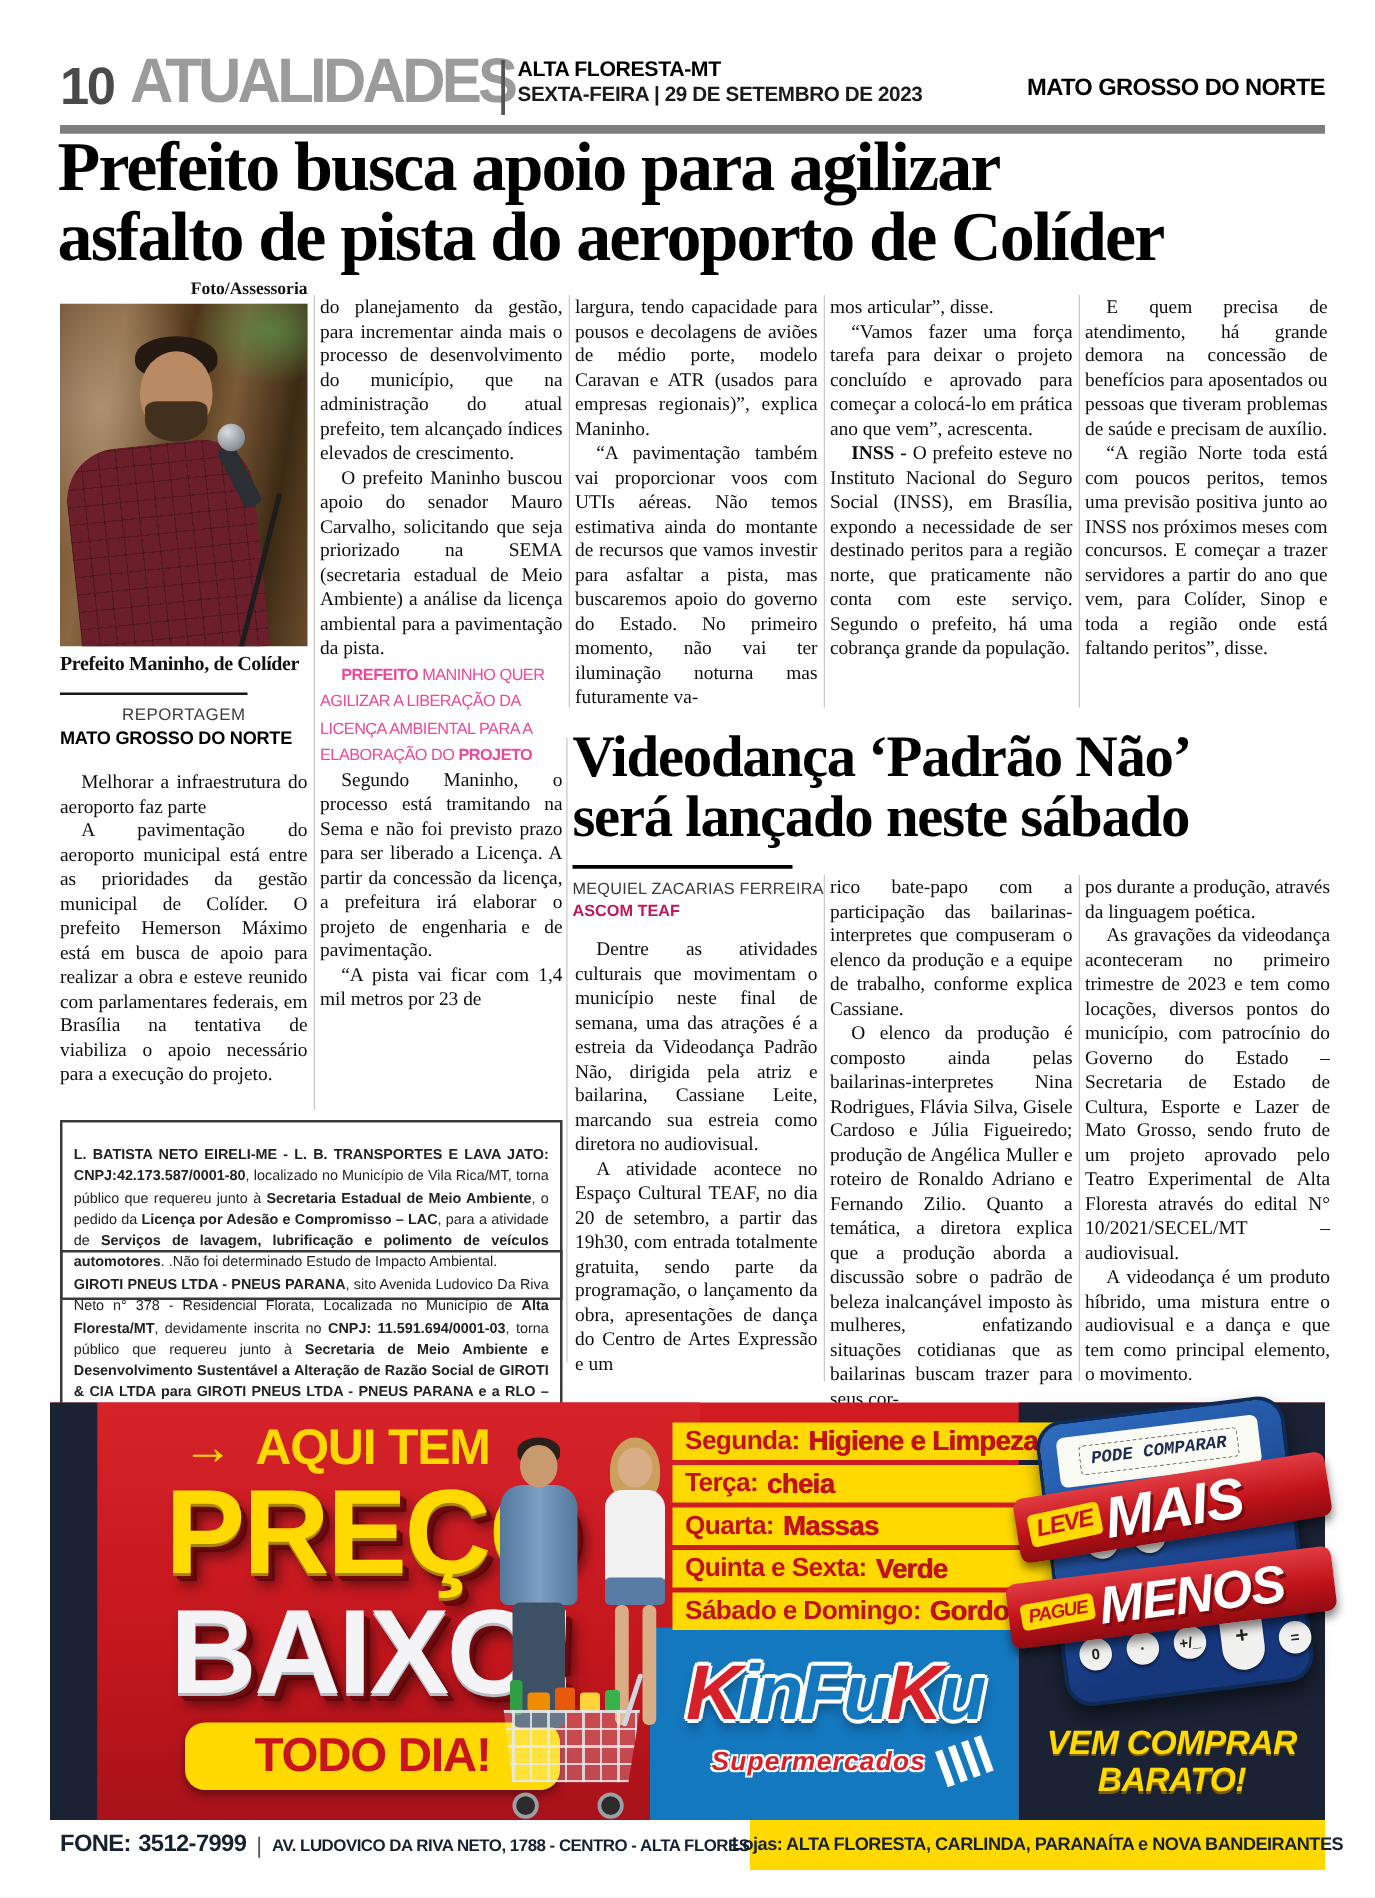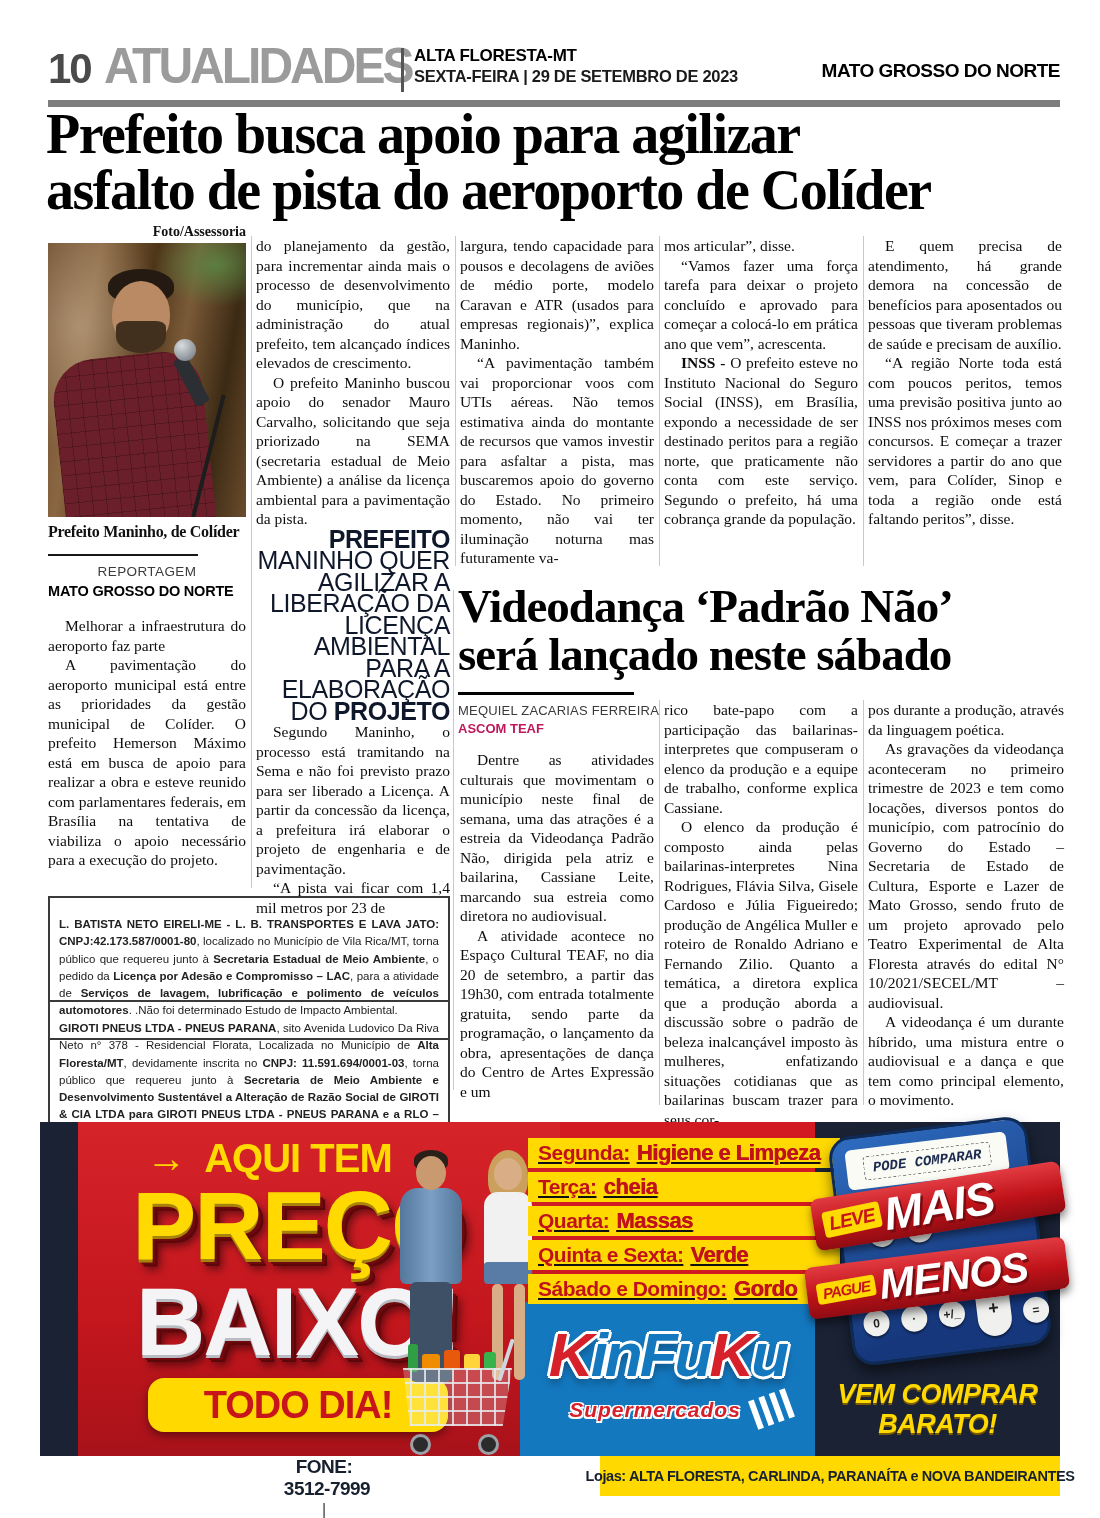--- a/index.html
+++ b/index.html
@@ -57,22 +57,22 @@
   .ph-micbody{position:absolute;left:136px;top:112px;width:15px;height:52px;background:#2b2f33;
           transform:rotate(-28deg);border-radius:4px;}
   .ph-stand{position:absolute;left:158px;top:150px;width:4px;height:130px;background:#1d1d1d;transform:rotate(14deg);}
   .caption{font-weight:700;font-size:16px;letter-spacing:-0.3px;margin-top:6px;}
   .cap-rule{width:150px;height:2px;background:#161616;margin-top:13px;}
   .kicker{font-family:"Liberation Sans",sans-serif;font-size:13.5px;color:#3c3c3c;letter-spacing:.4px;margin-top:8px;text-align:center;}
   .source{font-family:"Liberation Sans",sans-serif;font-weight:700;font-size:14.5px;letter-spacing:-0.2px;color:#000;margin-top:4px;}
   .c1text{margin-top:17px;}
 
   
-  .standfirst{font-family:"Liberation Sans",sans-serif;font-size:25px;line-height:21.5px;
-      letter-spacing:-0.4px;color:#0f172a;margin:14px 0 15px 0;text-align:right;text-indent:0;}
+  .standfirst{font-family:"Liberation Sans",sans-serif;font-size:13px;line-height:21.5px;
+      letter-spacing:-0.4px;color:#ec4899;margin:14px 0 15px 0;text-align:left;text-indent:0;}
   .standfirst .b{font-weight:700;}
   .rich .b{font-weight:700;}
 
   
   .h2rule{position:absolute;left:458px;top:692px;width:176px;height:3px;background:#000;}
   .byline-name{position:absolute;left:458px;top:703px;font-family:"Liberation Sans",sans-serif;
       font-size:13px;color:#3a3a3a;letter-spacing:.2px;}
   .byline-org{position:absolute;left:458px;top:721px;font-family:"Liberation Sans",sans-serif;
       font-weight:700;font-size:13px;color:#be185d;}
   .a2c1{position:absolute;left:460px;top:750px;width:194px;}
@@ -129,21 +129,21 @@
   .it1{position:absolute;left:16px;top:-2px;width:10px;height:28px;background:#2f9e44;border-radius:3px;}
   .it2{position:absolute;left:30px;top:8px;width:18px;height:16px;background:#f08c00;border-radius:3px;}
   .it3{position:absolute;left:52px;top:4px;width:16px;height:20px;background:#e8590c;border-radius:3px;}
   .it4{position:absolute;left:72px;top:8px;width:16px;height:16px;background:#ffd43b;border-radius:3px;}
   .it5{position:absolute;left:92px;top:6px;width:12px;height:18px;background:#37b24d;border-radius:3px;}
   .cart-wheel1{position:absolute;left:18px;top:88px;width:15px;height:15px;border-radius:50%;background:#2b2b2b;border:3px solid #9aa0a6;}
   .cart-wheel2{position:absolute;left:86px;top:88px;width:15px;height:15px;border-radius:50%;background:#2b2b2b;border:3px solid #9aa0a6;}
   .cart-handle{position:absolute;left:112px;top:-8px;width:4px;height:44px;background:#cfd6de;transform:rotate(18deg);border-radius:2px;}
 
   
-  .sched{position:absolute;left:488px;top:16px;width:312px;text-decoration:underline;}
+  .sched{position:absolute;left:498px;top:16px;width:312px;}
   .sbar{height:30px;background:#ffd900;margin-bottom:4px;display:flex;align-items:center;padding-left:10px;
       font-family:"Liberation Sans",sans-serif;color:#c1121c;white-space:nowrap;}
   .sbar .day{font-weight:700;font-size:21px;letter-spacing:-0.5px;}
   .sbar .item{font-weight:700;font-size:22px;letter-spacing:-0.5px;margin-left:7px;text-shadow:0.6px 0 #c1121c;}
 
   
   .calc{position:absolute;left:800px;top:4px;width:200px;height:230px;transform:rotate(-7deg);}
   .calc-body{position:absolute;inset:0;background:linear-gradient(160deg,#2e6cc0,#16377c 75%);
       border-radius:22px;border:3px solid #0e2a55;box-shadow:0 8px 14px rgba(0,0,0,.5);}
   .calc-screen{position:absolute;left:16px;top:14px;width:162px;height:40px;background:#fbfbf6;border-radius:6px;
@@ -176,21 +176,21 @@
   .logo-text .b{color:#d6202a;font-weight:700;}
   .logo-sub{position:absolute;left:0;top:96px;width:270px;text-align:center;
       font-family:"Liberation Sans",sans-serif;font-weight:700;font-style:italic;font-size:21px;letter-spacing:1px;color:#d6202a;
       text-shadow:-1.5px -1.5px 0 #fff,1.5px -1.5px 0 #fff,-1.5px 1.5px 0 #fff,1.5px 1.5px 0 #fff;}
   .logo-stripes{position:absolute;left:232px;top:92px;display:flex;gap:5px;transform:rotate(-20deg);}
   .logo-stripes i{display:block;width:6px;height:30px;background:#fff;}
 
   
   .bar-white{position:absolute;left:0;top:334px;width:560px;height:40px;background:#ffffff;
       display:flex;align-items:center;padding-left:8px;box-sizing:border-box;
-      font-family:"Liberation Sans",sans-serif;color:#17202e;white-space:nowrap;flex-direction:column;}
+      font-family:"Liberation Sans",sans-serif;color:#17202e;white-space:nowrap;}
   .bar-white .fone-label,.bar-white .fone{font-weight:700;font-size:19px;letter-spacing:-0.5px;}
   .bar-white .fone{margin-left:6px;}
   .bar-white .sep{margin:0 8px;font-size:18px;color:#555;}
   .bar-white .addr{font-weight:700;font-size:13.5px;letter-spacing:-0.4px;}
   .bar-yellow{position:absolute;left:560px;top:334px;width:460px;height:40px;background:#ffd900;
       display:flex;align-items:center;justify-content:center;
       font-family:"Liberation Sans",sans-serif;font-weight:700;font-size:14.5px;letter-spacing:-0.4px;color:#17202e;white-space:nowrap;}
 </style>
 </head>
 <body>
@@ -273,21 +273,21 @@
     <p>Dentre as atividades culturais que movimentam o município neste final de semana, uma das atrações é a estreia da Videodança Padrão Não, dirigida pela atriz e bailarina, Cassiane Leite, marcando sua estreia como diretora no audiovisual.</p>
     <p>A atividade acontece no Espaço Cultural TEAF, no dia 20 de setembro, a partir das 19h30, com entrada totalmente gratuita, sendo parte da programação, o lançamento da obra, apresentações de dança do Centro de Artes Expressão e um</p>
   </div>
   <div class="a2c2 bodytext">
     <p class="noind">rico bate-papo com a participação das bailarinas-interpretes que compuseram o elenco da produção e a equipe de trabalho, conforme explica Cassiane.</p>
     <p>O elenco da produção é composto ainda pelas bailarinas-interpretes Nina Rodrigues, Flávia Silva, Gisele Cardoso e Júlia Figueiredo; produção de Angélica Muller e roteiro de Ronaldo Adriano e Fernando Zilio. Quanto a temática, a diretora explica que a produção aborda a discussão sobre o padrão de beleza inalcançável imposto às mulheres, enfatizando situações cotidianas que as bailarinas buscam trazer para seus cor-</p>
   </div>
   <div class="a2c3 bodytext">
     <p class="noind">pos durante a produção, através da linguagem poética.</p>
     <p>As gravações da videodança aconteceram no primeiro trimestre de 2023 e tem como locações, diversos pontos do município, com patrocínio do Governo do Estado – Secretaria de Estado de Cultura, Esporte e Lazer de Mato Grosso, sendo fruto de um projeto aprovado pelo Teatro Experimental de Alta Floresta através do edital N° 10/2021/SECEL/MT – audiovisual.</p>
-    <p>A videodança é um durante híbrido, uma mistura entre o audiovisual e a dança e que tem como principal elemento, o movimento.</p>
+    <p>A videodança é um produto híbrido, uma mistura entre o audiovisual e a dança e que tem como principal elemento, o movimento.</p>
   </div>
 
   <div class="notice notice1 rich"><span class="b">L. BATISTA NETO EIRELI-ME - L. B. TRANSPORTES E LAVA JATO: CNPJ:42.173.587/0001-80</span><span>, localizado no Município de Vila Rica/MT, torna público que requereu junto à </span><span class="b">Secretaria Estadual de Meio Ambiente</span><span>, o pedido da </span><span class="b">Licença por Adesão e Compromisso – LAC</span><span>, para a atividade de </span><span class="b">Serviços de lavagem, lubrificação e polimento de veículos automotores</span><span>. .Não foi determinado Estudo de Impacto Ambiental.</span></div>
   <div class="notice notice2 rich"><span class="b">GIROTI PNEUS LTDA - PNEUS PARANA</span><span>, sito  Avenida Ludovico Da Riva Neto n° 378 - Residencial Florata, Localizada no Município de </span><span class="b">Alta Floresta/MT</span><span>, devidamente inscrita no </span><span class="b">CNPJ: 11.591.694/0001-03</span><span>, torna público que requereu junto à </span><span class="b">Secretaria de Meio Ambiente e Desenvolvimento Sustentável a Alteração de Razão Social de GIROTI &amp; CIA LTDA para GIROTI PNEUS LTDA - PNEUS PARANA e a RLO – Renovação da Licença de Operação</span><span>, para atividade de </span><span class="b">Manutenção e Reparação de Veículos Automotores</span><span>. Não foi determinado estudo de impacto ambiental.</span></div>
 
   <div class="ad">
     <div class="ad-navy-left"></div>
     <div class="ad-red"></div>
     <div class="ad-navy-right"></div>
     <div class="ad-blue-logo">

